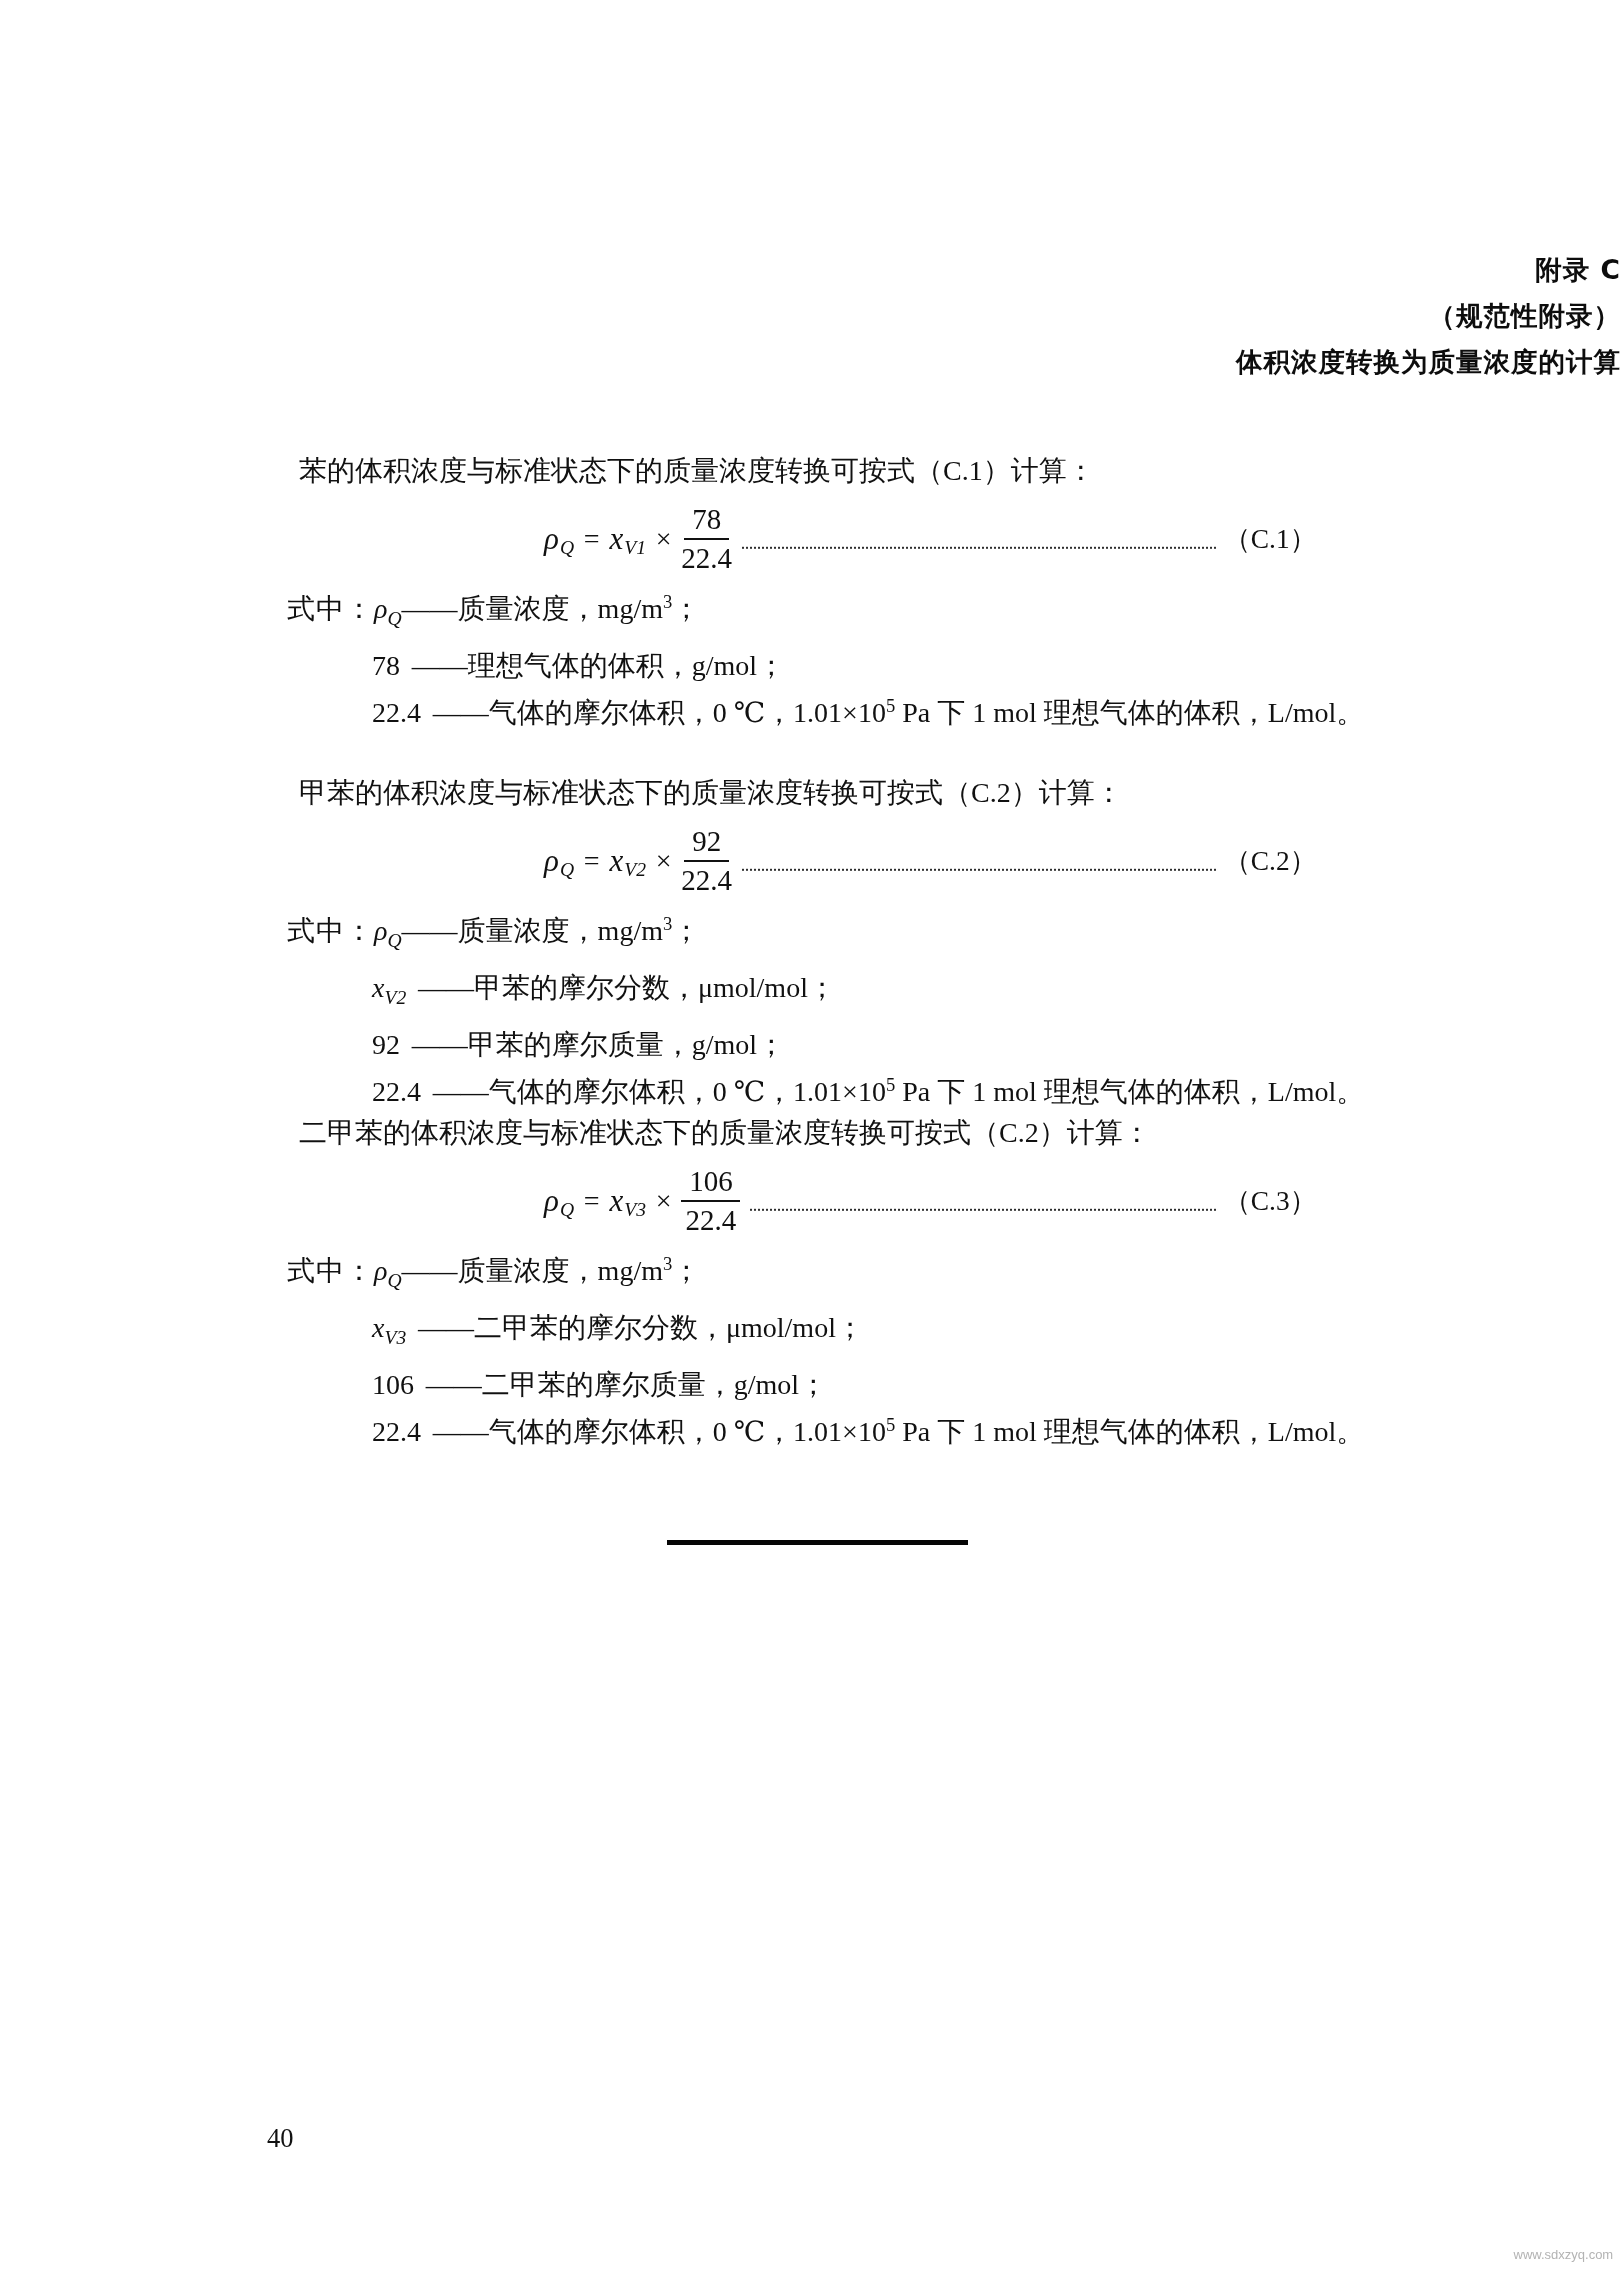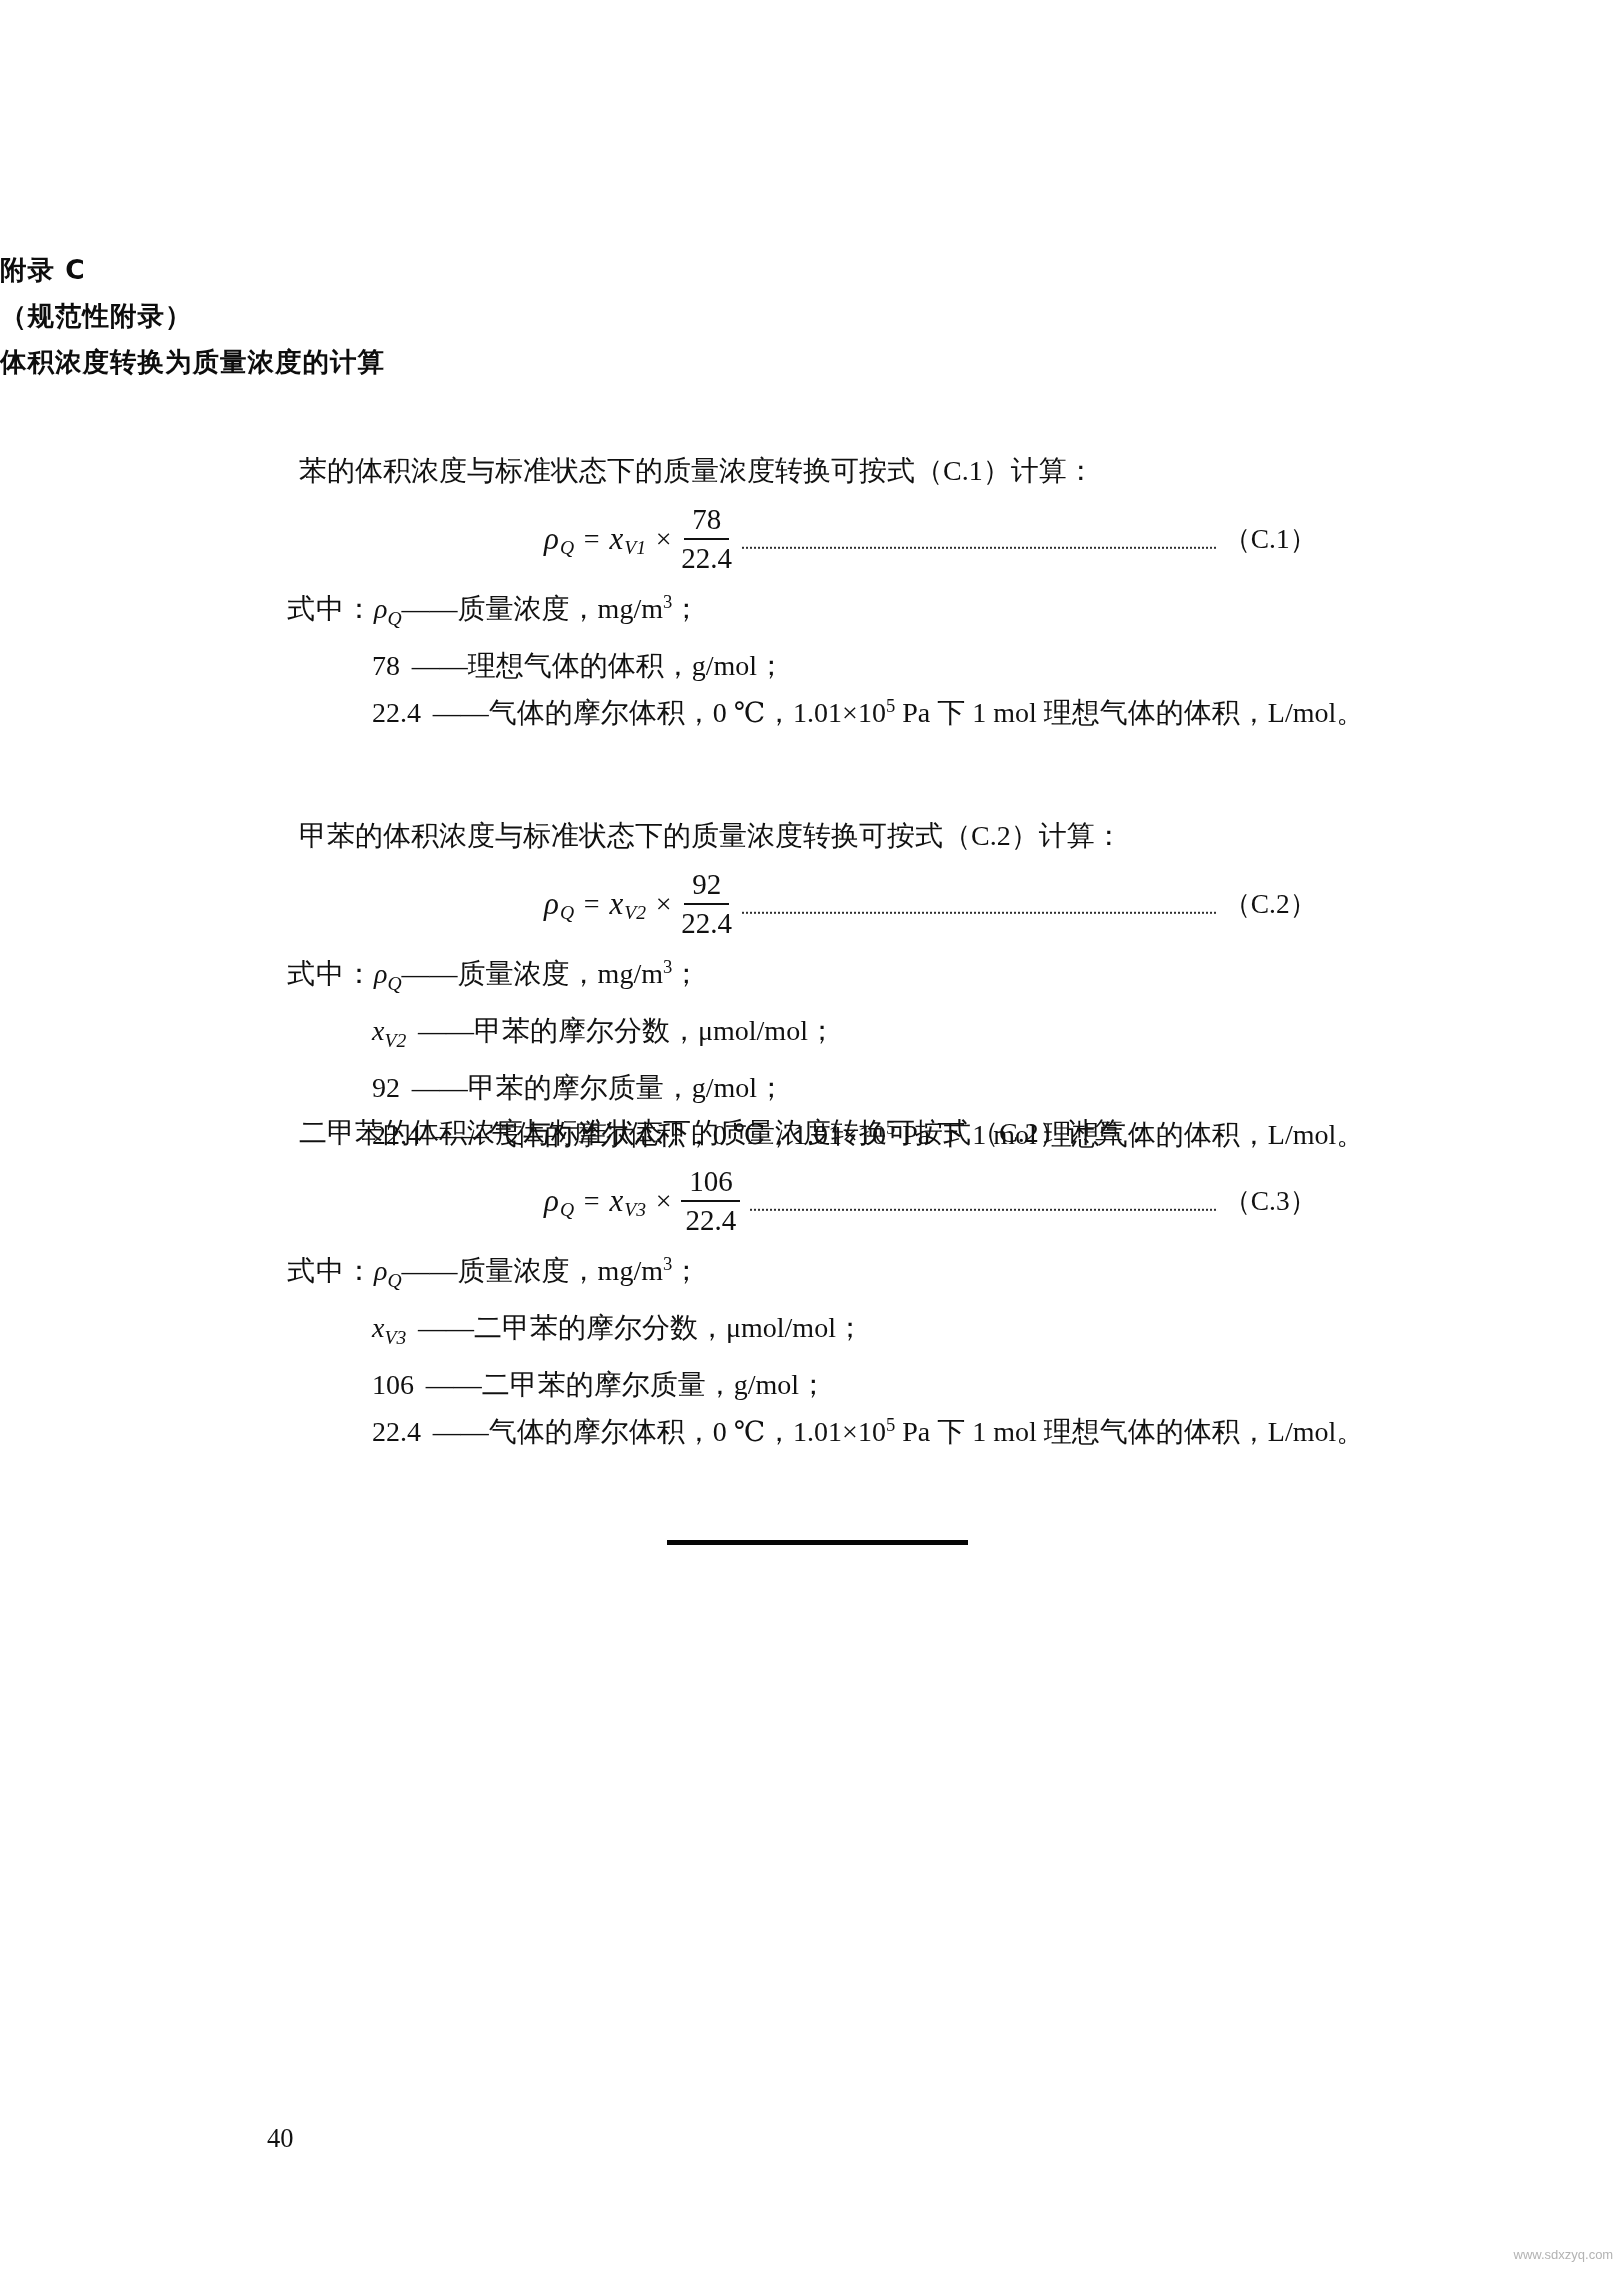--- a/index.html
+++ b/index.html
@@ -10,21 +10,21 @@
     overflow: hidden;
     font-family: "Liberation Serif", "DejaVu Serif", serif;
     color: #111111;
   }
   .page { position: absolute; inset: 0; }
 
   
   .heading-block {
     position: absolute;
     top: 247px; left: 0; width: 100%;
-    text-align: left;
+    text-align: right;
     font-family: "DejaVu Sans", "Liberation Sans", sans-serif;
     font-weight: bold;
     font-size: 26.5px;
     line-height: 46px;
     color: #0d0d0d;
     letter-spacing: 1px;
   }
 
   
   .conv-section {
@@ -129,21 +129,21 @@
       <span class="where-label">式中：</span><span class="sym-italic">ρ</span><sub class="sym-italic">Q</sub><span>——</span><span>质量浓度，mg/m</span><sup>3</sup><span>；</span>
     </div>
     <div class="def-line hang">
       <span>78</span><span class="dash-gap">——</span><span>理想气体的体积，g/mol；</span><sup></sup><span></span>
     </div>
     <div class="def-line hang">
       <span>22.4</span><span class="dash-gap">——</span><span>气体的摩尔体积，0 ℃，1.01×10</span><sup>5</sup><span> Pa 下 1 mol 理想气体的体积，L/mol。</span>
     </div>
   </div>
 
-  <div class="conv-section" style="top:804px">
+  <div class="conv-section" style="top:761px">
     <p class="intro">甲苯的体积浓度与标准状态下的质量浓度转换可按式（C.2）计算：</p>
     <div class="formula-row">
       <div class="f-spacer-l"></div>
       <span class="f-var">ρ</span>
         <span class="f-sub">Q</span>
       <span class="f-op">=</span>
       <span class="f-var">x</span>
         <span class="f-sub">V2</span>
       <span class="f-op">×</span>
       <span class="frac">

